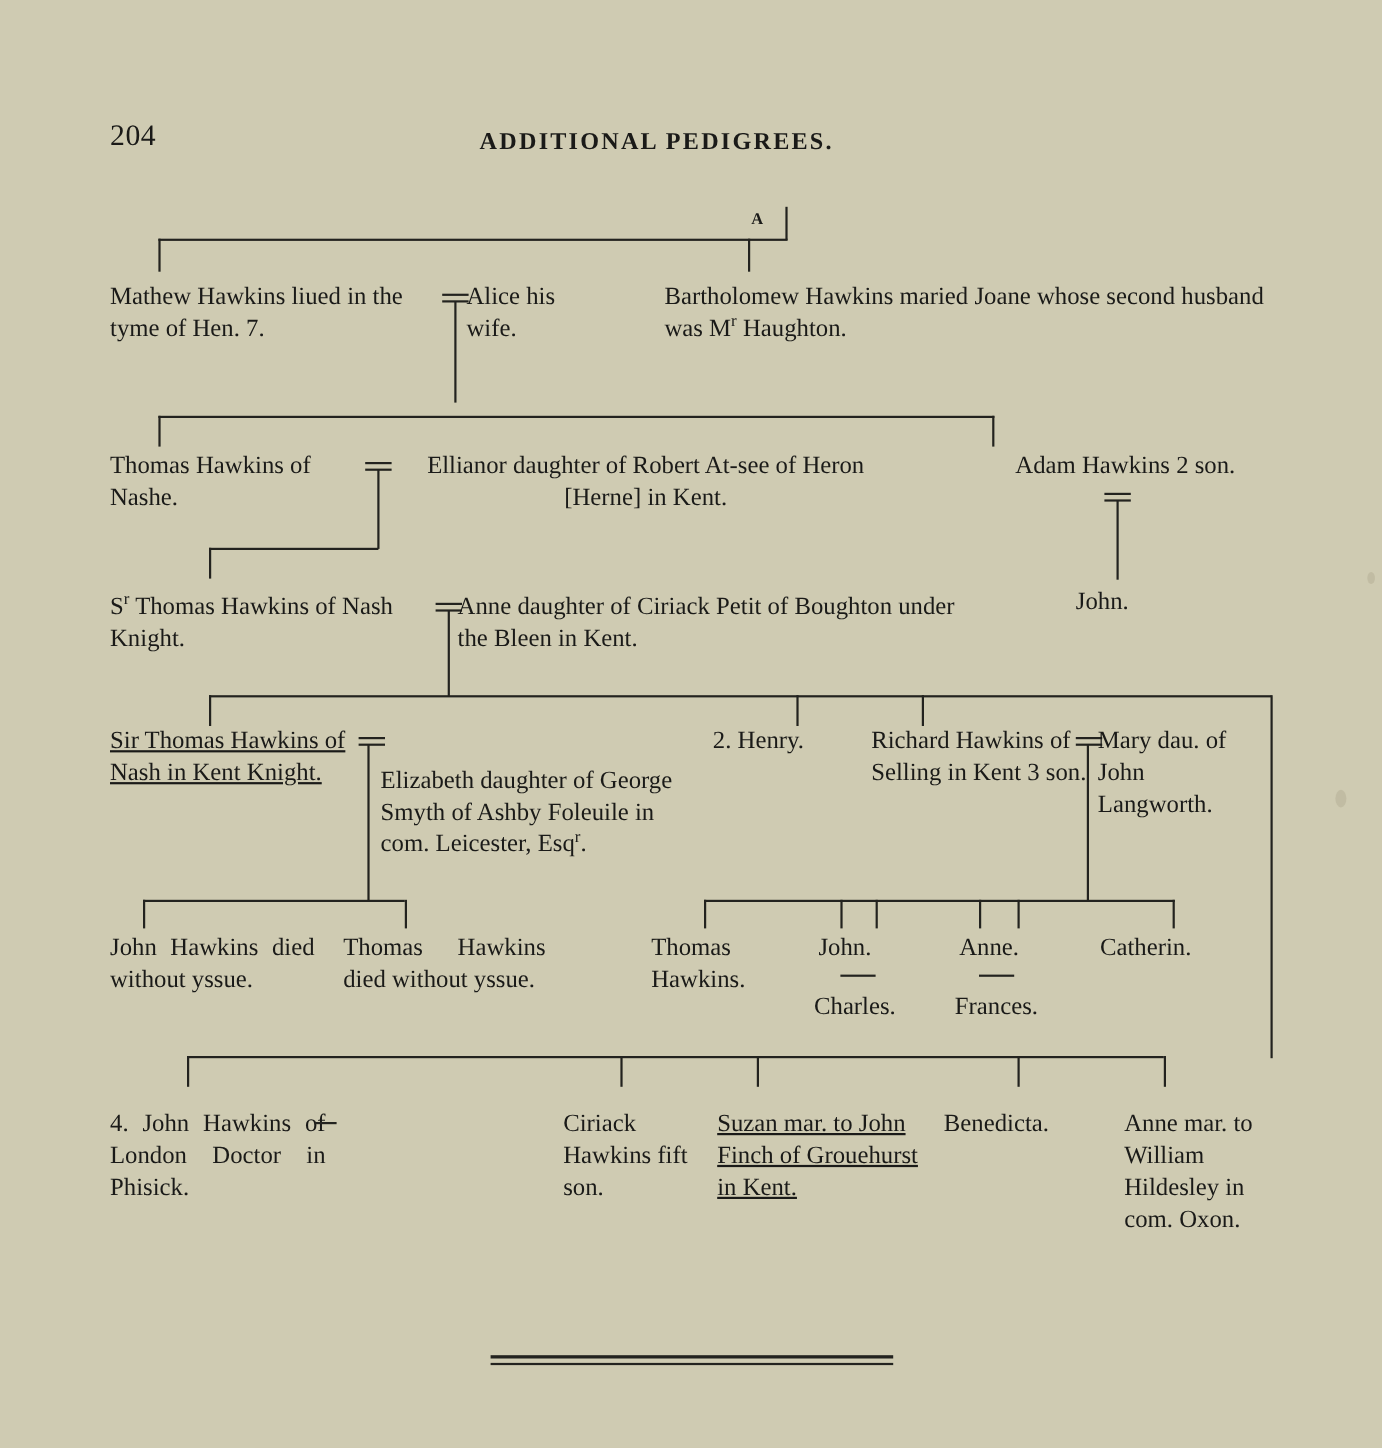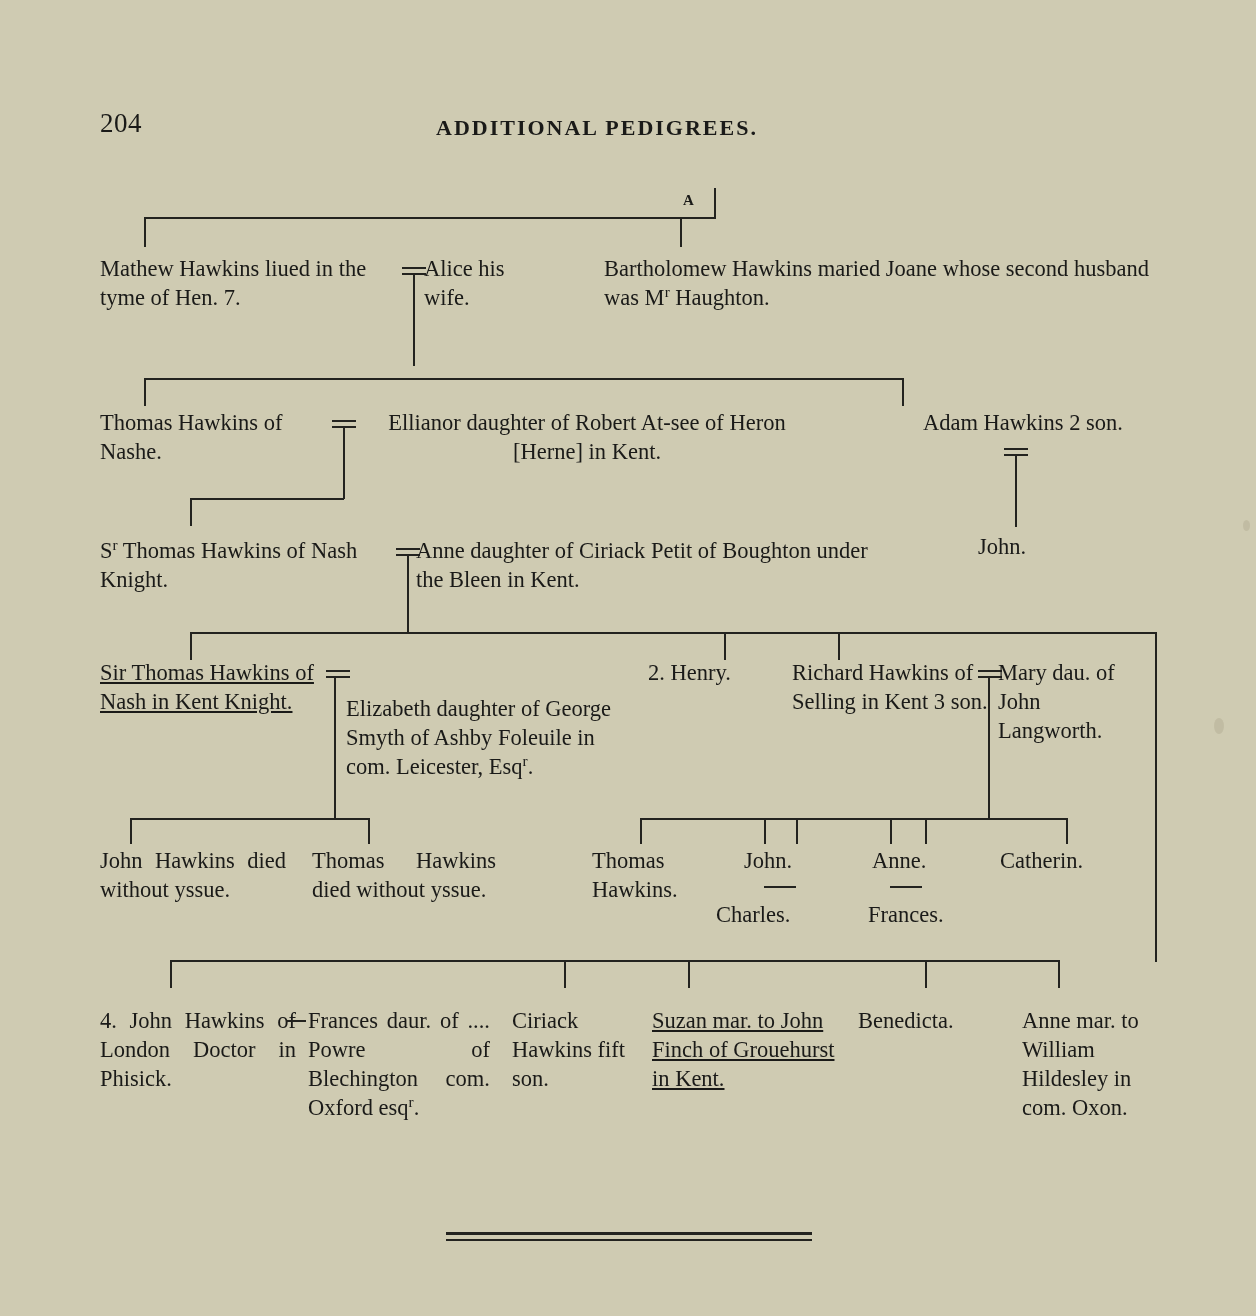--- a/index.html
+++ b/index.html
@@ -138,40 +138,39 @@
   <div class="v" style="left:1066px;top:818px;height:26px;"></div>
 
   <div class="blk j" style="left:100px;top:846px;width:186px;">John Hawkins died without yssue.</div>
 
   <div class="blk" style="left:592px;top:846px;width:120px;">Thomas Hawkins.</div>
 
   <div class="blk j" style="left:312px;top:846px;width:184px;">Thomas Hawkins died without yssue.</div>
 
   <div class="blk" style="left:744px;top:846px;width:90px;">John.</div>
   <div class="h" style="left:764px;top:886px;width:32px;"></div>
-  <div class="blk" style="left:716px;top:900px;width:110px;">Charles.</div>
+  <div class="blk" style="left:740px;top:900px;width:110px;">Charles.</div>
 
   <div class="blk" style="left:872px;top:846px;width:92px;">Anne.</div>
   <div class="h" style="left:890px;top:886px;width:32px;"></div>
   <div class="blk" style="left:868px;top:900px;width:120px;">Frances.</div>
 
   <div class="blk" style="left:1000px;top:846px;width:140px;">Catherin.</div>
 
   <div class="h" style="left:170px;top:960px;width:888px;"></div>
   <div class="v" style="left:170px;top:960px;height:28px;"></div>
   <div class="v" style="left:564px;top:960px;height:28px;"></div>
   <div class="v" style="left:688px;top:960px;height:28px;"></div>
   <div class="v" style="left:925px;top:960px;height:28px;"></div>
   <div class="v" style="left:1058px;top:960px;height:28px;"></div>
 
   <div class="blk j" style="left:100px;top:1006px;width:196px;">4. John Hawkins of London Doctor in Phisick.</div>
 
   <div class="eq" style="left:286px;top:1020px;width:20px;"></div>
 
-  <div class="blk j" style="left:308px;top:1006px;width:182px;">Frances daur. of .... Powre of Blechington com. Oxford esq<sup>r</sup>.</div>
 
   <div class="blk" style="left:512px;top:1006px;width:126px;">Ciriack Hawkins fift son.</div>
 
   <div class="blk" style="left:652px;top:1006px;width:190px;text-decoration:underline;">Suzan mar. to John Finch of Grouehurst in Kent.</div>
 
   <div class="blk" style="left:858px;top:1006px;width:150px;">Benedicta.</div>
 
   <div class="blk" style="left:1022px;top:1006px;width:148px;">Anne mar. to William Hildesley in com. Oxon.</div>
 
   <div class="ornament"></div>

